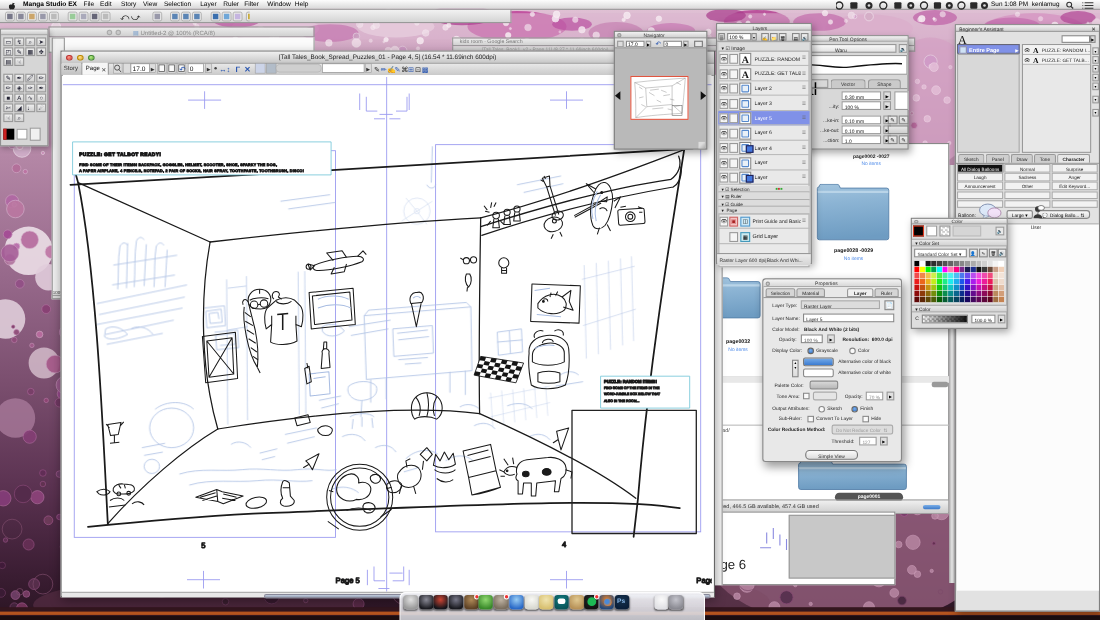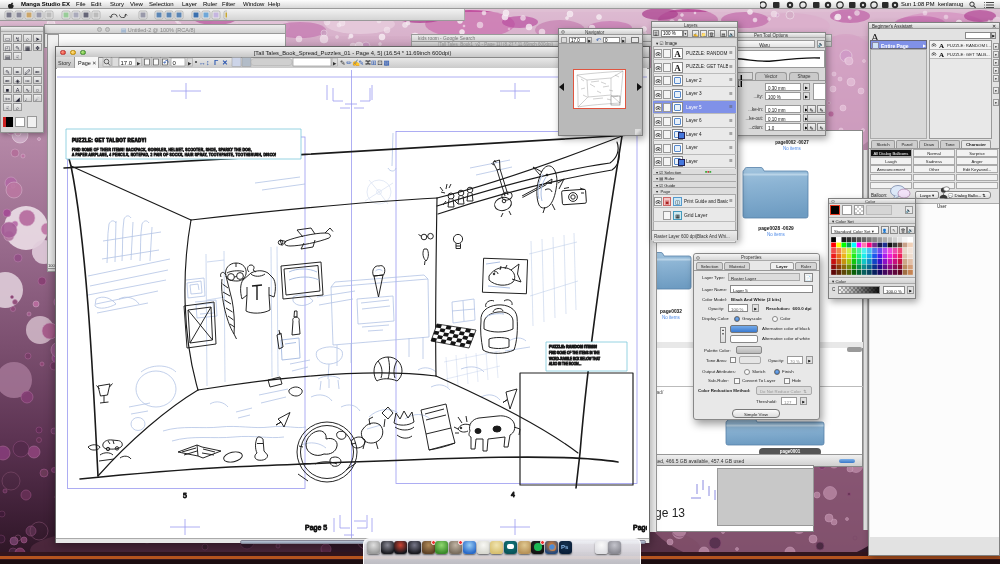--- a/index.html
+++ b/index.html
@@ -574,21 +574,21 @@
           <stop offset="0" stop-color="#a2c4de"></stop>
           <stop offset="0.35" stop-color="#8cb4d4"></stop>
           <stop offset="1" stop-color="#6e9cc2"></stop>
         </linearGradient>
       </defs>
       <path d="M1,7 L1,4.5 Q1,3 2.5,3 L3,1.5 Q3.3,0.5 4.5,0.5 L29,0.5 Q30.5,0.5 31,2 L32,4 L97,4 Q99,4 99,6 L99,25 Q99,27 97,27 L3,27 Q1,27 1,25 Z" fill="url(#fg725418)" stroke="#5580a8" stroke-width="0.8"></path>
       <path d="M1.5,7.5 L98.5,7.5" stroke="#b9d4e8" stroke-width="2"></path>
     </svg>
     <div class="abs" style="left:650px;top:465px;width:164px;height:67px;background:#fff;border:1px solid #888;">
 <div class="abs" style="left:66px;top:2px;width:97px;height:58px;background:#c8c8c8;border:1px solid #999;"></div>
-<div class="abs" style="left:4px;top:40px;font-size:12px;color:#222;">ge 13</div>
+<div class="abs" style="left:4px;top:40px;font-size:12px;color:#222;">ge 6</div>
 <svg class="abs" style="left:38px;top:14px;" width="30" height="46" viewBox="0 0 30 46">
 <path d="M8,4 L8,14 M2,18 L12,18 M14,0 L14,10 M20,6 L20,16 M26,10 L26,20" stroke="#8a8ae0" stroke-width="1" fill="none"></path>
 </svg>
 </div>
 <div class="abs" style="left:863px;top:150px;width:5px;height:380px;background:#e3e3e3;border-left:1px solid #aaa;border-right:1px solid #aaa;"></div>
 <div class="abs" style="left:47px;top:34px;width:12px;height:238px;background:#f2f2f2;border:1px solid #999;"></div>
     <div class="abs" style="left:48px;top:263px;font-size:4px;color:#333;">100%</div>
     <div class="abs" style="left:47px;top:268px;width:12px;height:4px;background:#ddd;border:1px solid #999;"></div>
     <div class="abs" style="left:648px;top:68px;width:9px;height:464px;background:#f4f4f4;border-left:1px solid #999;border-right:1px solid #999;"></div>
 <div class="abs" style="left:55px;top:46px;width:595px;height:497px;background:#fff;border:1px solid #666;box-shadow:0 3px 10px rgba(0,0,0,0.4);">

